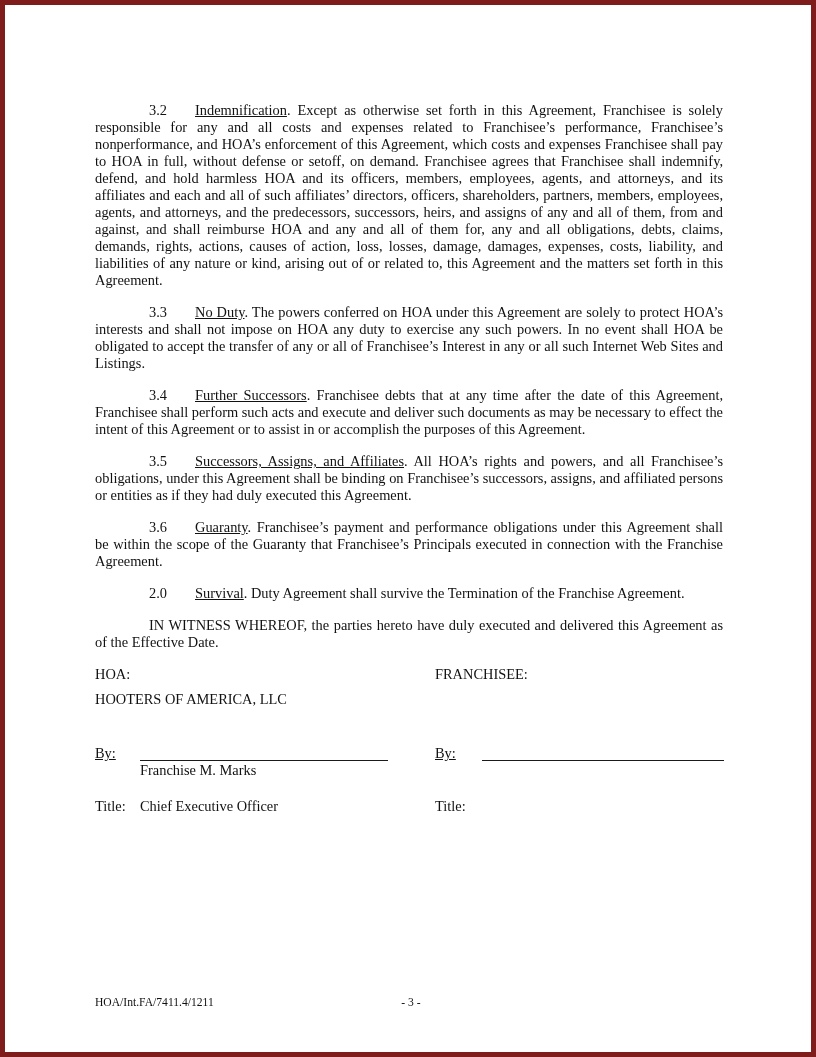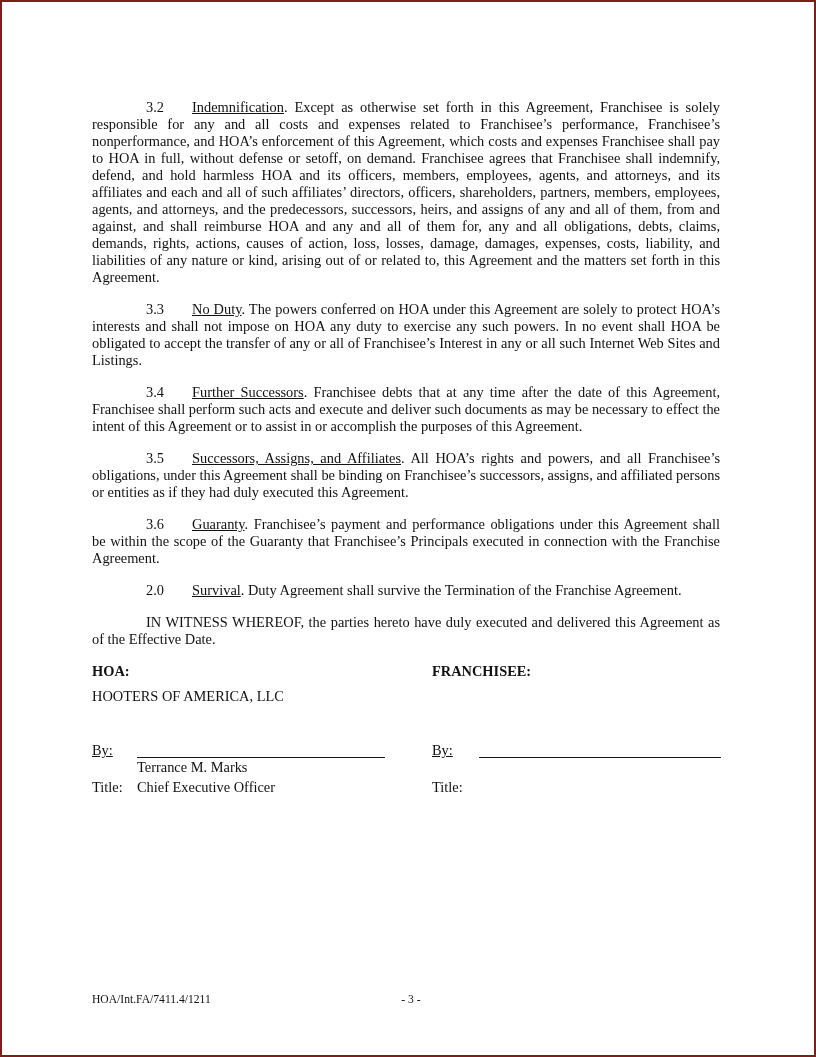--- a/index.html
+++ b/index.html
@@ -6,21 +6,21 @@
     margin: 0;
     padding: 0;
     background: #ffffff;
   }
   .page {
     position: relative;
     width: 816px;
     height: 1057px;
     box-sizing: border-box;
     background: #ffffff;
-    border: 2px solid #7f1d1d;
+    border: 5px solid #7f1d1d;
     font-family: "Liberation Serif", "DejaVu Serif", serif;
     font-size: 14.4px;
     line-height: 17px;
     color: #111111;
     overflow: hidden;
   }
   .content {
     position: absolute;
     top: 97px;
     left: 90px;
@@ -44,21 +44,21 @@
     margin-top: 1px;
   }
   .col-left {
     width: 340px;
     flex: 0 0 340px;
   }
   .col-right {
     flex: 1;
   }
   .bold {
-    font-weight: bold;
+    font-weight: normal;
   }
   .company {
     margin: 8px 0 0 0;
   }
   .sig-rows {
     display: flex;
     margin-top: 37px;
   }
   .by-row {
     display: flex;
@@ -80,21 +80,21 @@
   }
   .sig-line2 {
     flex: 0 0 242px;
   }
   .name-row {
     margin-left: 45px;
     height: 17px;
   }
   .title-row {
     display: flex;
-    margin-top: 3px;
+    margin-top: 19px;
   }
   .footer {
     position: absolute;
     left: 90px;
     right: 84px;
     top: 991px;
     font-size: 11.6px;
     line-height: 14px;
   }
   .doc-ref {
@@ -133,21 +133,21 @@
     </div>
 
     <p class="company">HOOTERS OF AMERICA, LLC</p>
 
     <div class="sig-rows">
       <div class="col-left">
         <div class="by-row">
           <span class="lbl">By:</span>
           <span class="sig-line"></span>
         </div>
-        <div class="name-row">Terrance M. Marks</div>
+        <div class="name-row">Franchise M. Marks</div>
         <div class="title-row">
           <span class="lbl">Title:</span>
           <span>Chief Executive Officer</span>
         </div>
       </div>
       <div class="col-right">
         <div class="by-row">
           <span class="lbl lbl2">By:</span>
           <span class="sig-line sig-line2"></span>
         </div>

